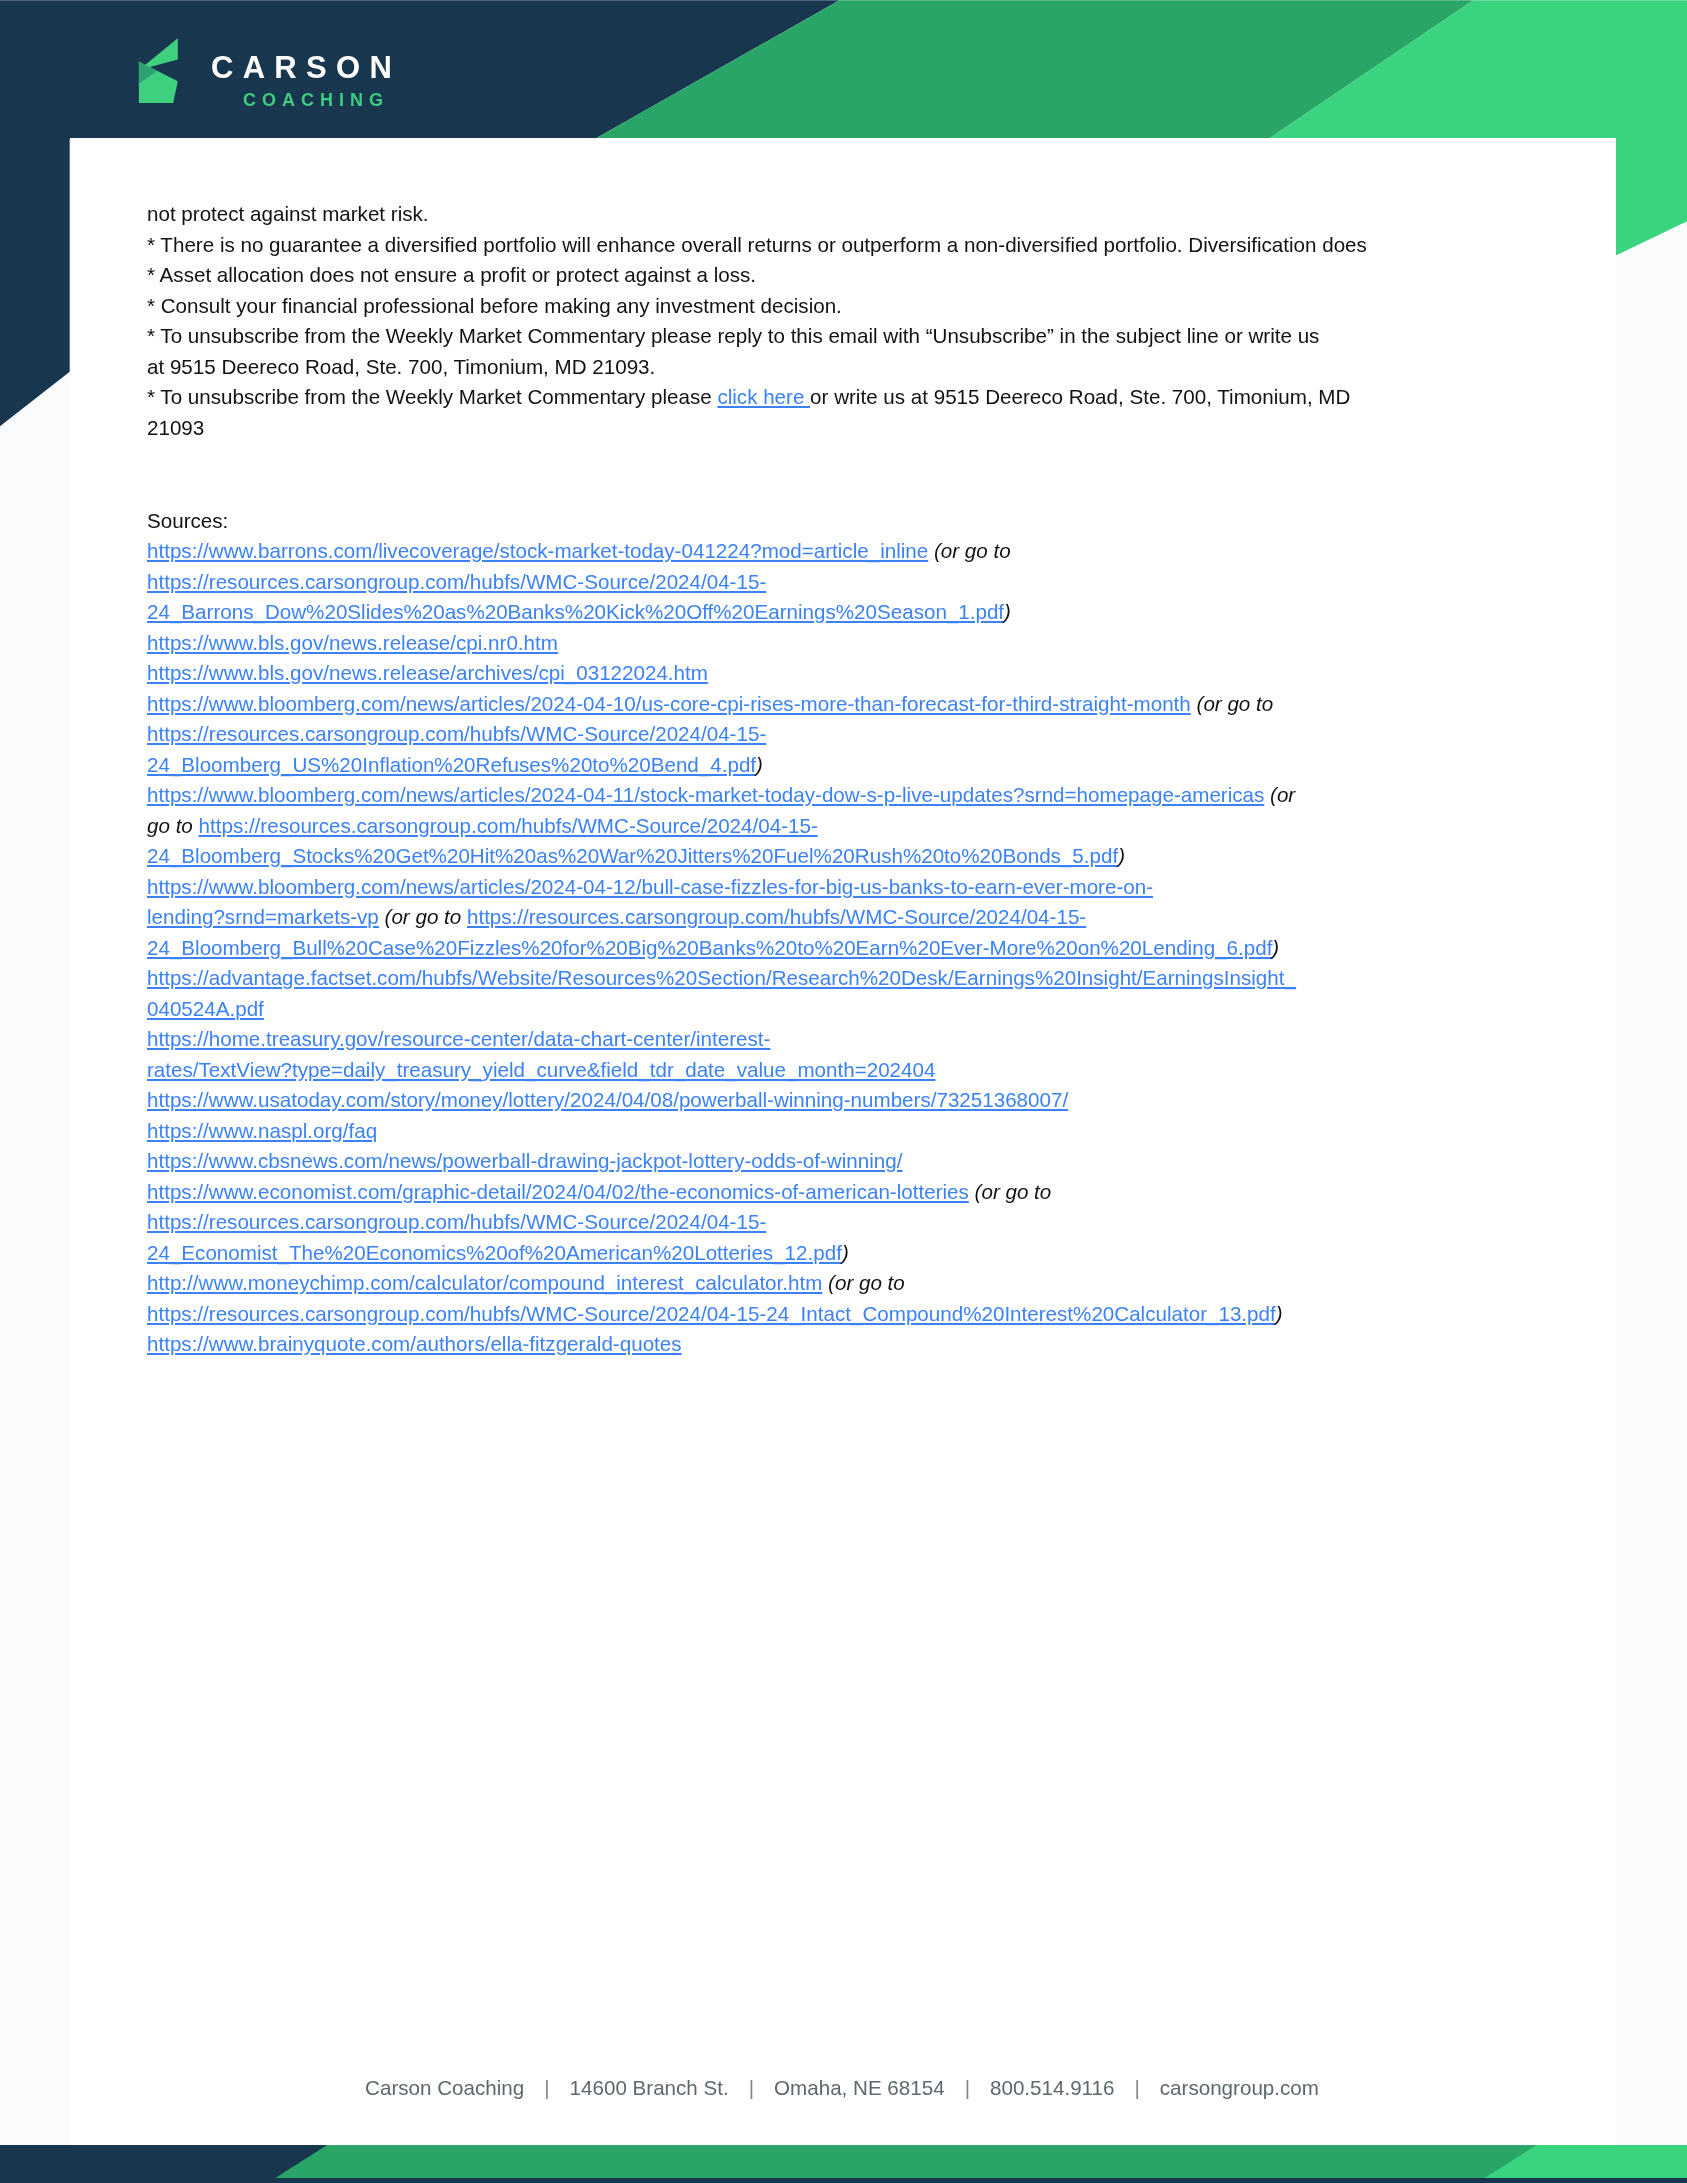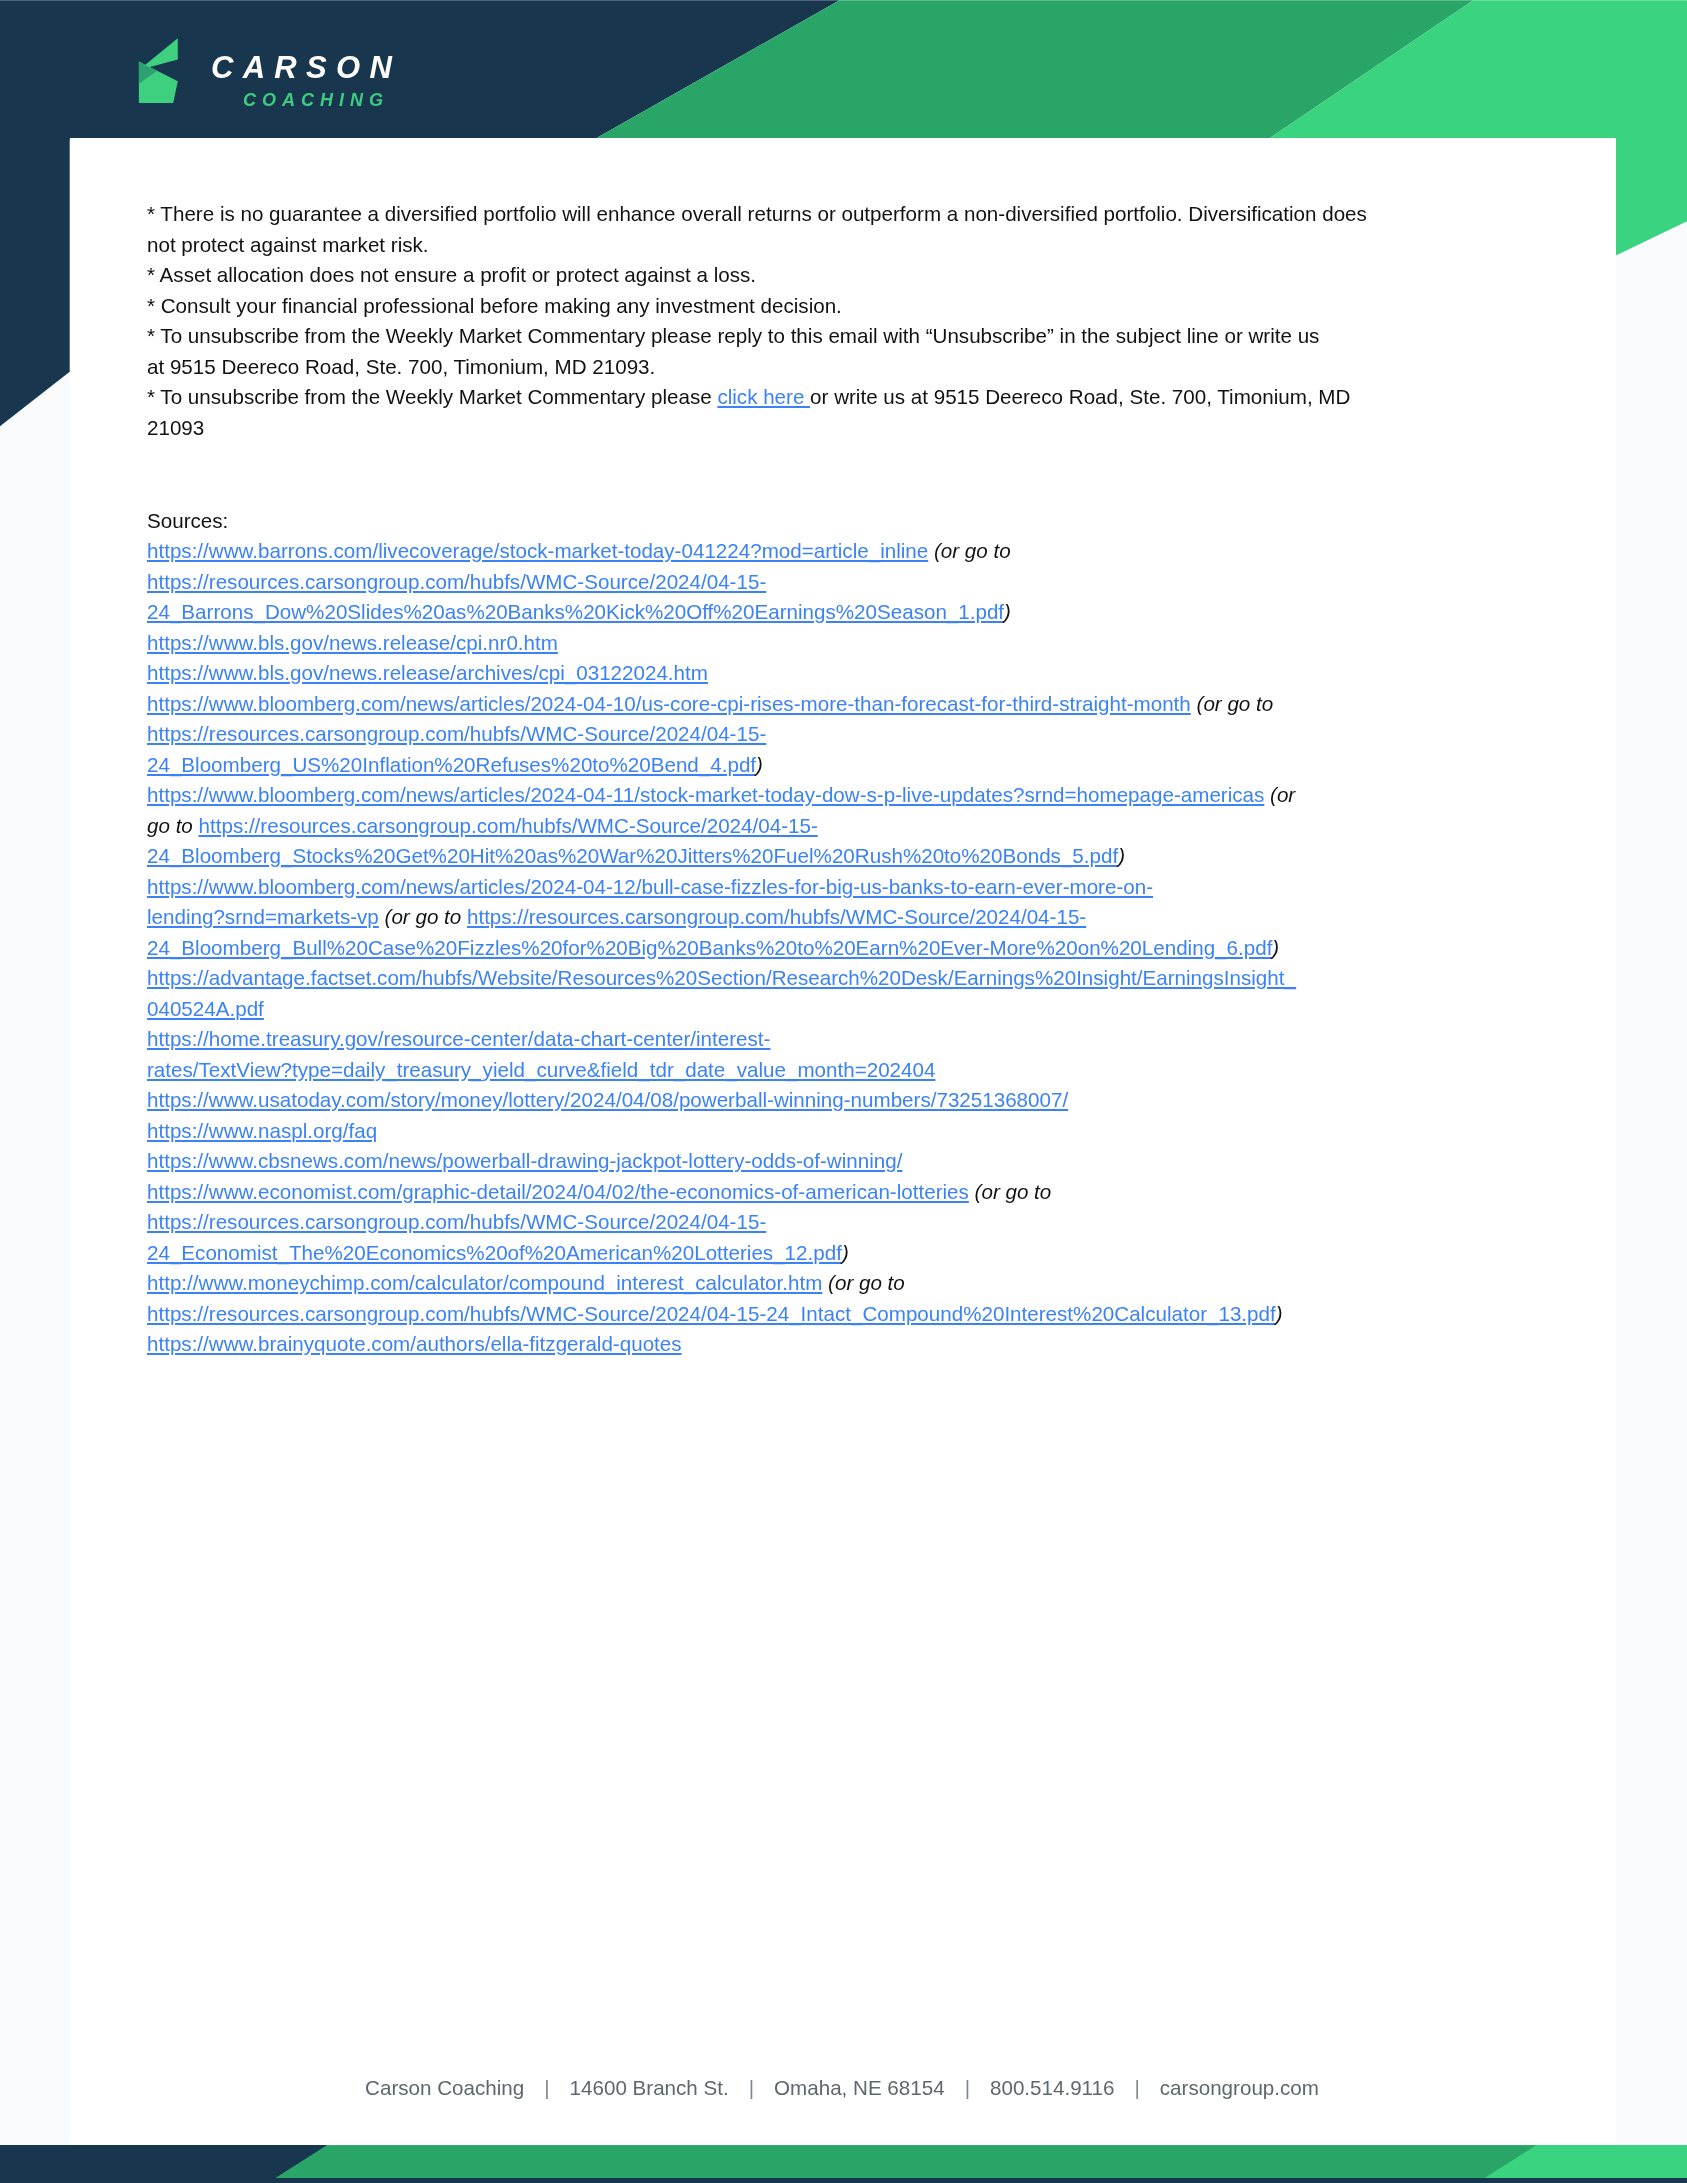--- a/index.html
+++ b/index.html
@@ -16,21 +16,21 @@
   .panel {
     position:absolute; left:70px; top:138px;
     width:1546px; height:2007px;
     background:#ffffff;
   }
   .bottom-line {
     position:absolute; left:0; bottom:0; width:1687px; height:4.6px;
     background:#19364f; z-index:6;
   }
   
-  .logo { position:absolute; left:138px; top:37px; z-index:5; display:flex;font-style:italic; }
+  .logo { position:absolute; left:138px; top:37px; z-index:5; display:flex; }
   .logo-mark { width:40px; height:66px; }
   .logo-text { margin-left:33px; padding-top:14.6px; }
   .logo-brand {
     color:#ffffff; font-size:31px; font-weight:bold;
     letter-spacing:9.3px; line-height:1;
   }
   .logo-sub {
     color:#3ecd80; font-size:18px; font-weight:bold;
     letter-spacing:6px; line-height:1; margin-top:8px; margin-left:32px;
   }
@@ -69,22 +69,22 @@
     <polygon points="1,37 1,71 28,52" fill="#2ea173"></polygon>
   </svg>
   <div class="logo-text">
     <div class="logo-brand">CARSON</div>
     <div class="logo-sub">COACHING</div>
   </div>
 </div>
 
 <div class="content">
   <div>
+      <div class="tline"><span class="plain">not protect against market risk.</span></div>
       <div class="tline"><span class="plain">* There is no guarantee a diversified portfolio will enhance overall returns or outperform a non-diversified portfolio. Diversification does</span></div>
-      <div class="tline"><span class="plain">not protect against market risk.</span></div>
       <div class="tline"><span class="plain">* Asset allocation does not ensure a profit or protect against a loss.</span></div>
       <div class="tline"><span class="plain">* Consult your financial professional before making any investment decision.</span></div>
       <div class="tline"><span class="plain">* To unsubscribe from the Weekly Market Commentary please reply to this email with “Unsubscribe” in the subject line or write us</span></div>
       <div class="tline"><span class="plain">at 9515 Deereco Road, Ste. 700, Timonium, MD 21093.</span></div>
       <div class="tline"><span class="plain">* To unsubscribe from the Weekly Market Commentary please </span><a href="#" class="lnk">click here </a><span class="plain">or write us at 9515 Deereco Road, Ste. 700, Timonium, MD</span></div>
       <div class="tline"><span class="plain">21093</span></div>
     </div>
   <div class="gap"></div>
   <div class="src-head">Sources:</div>
   <div>

